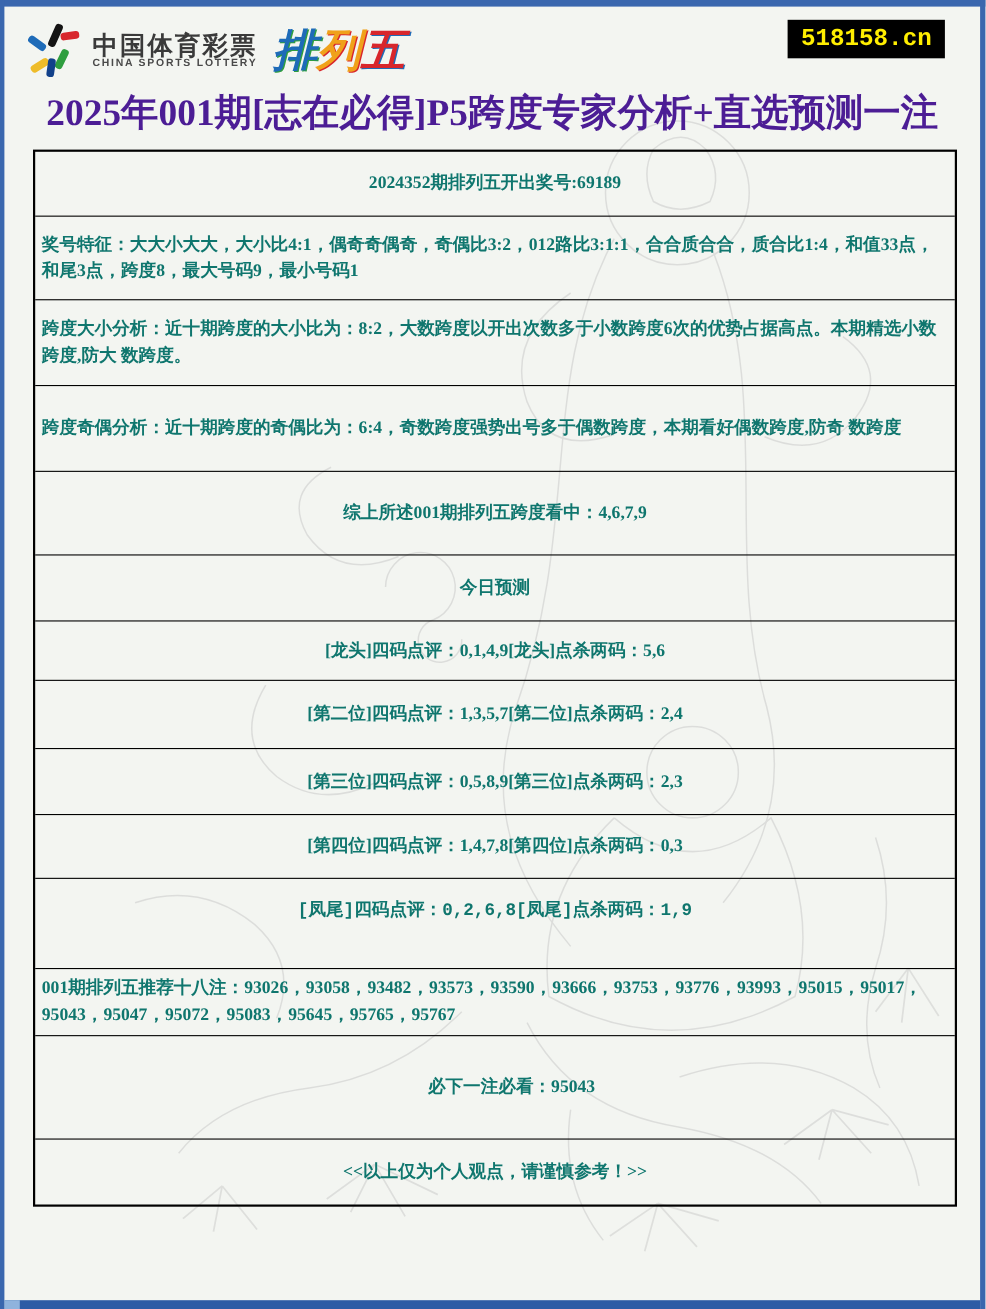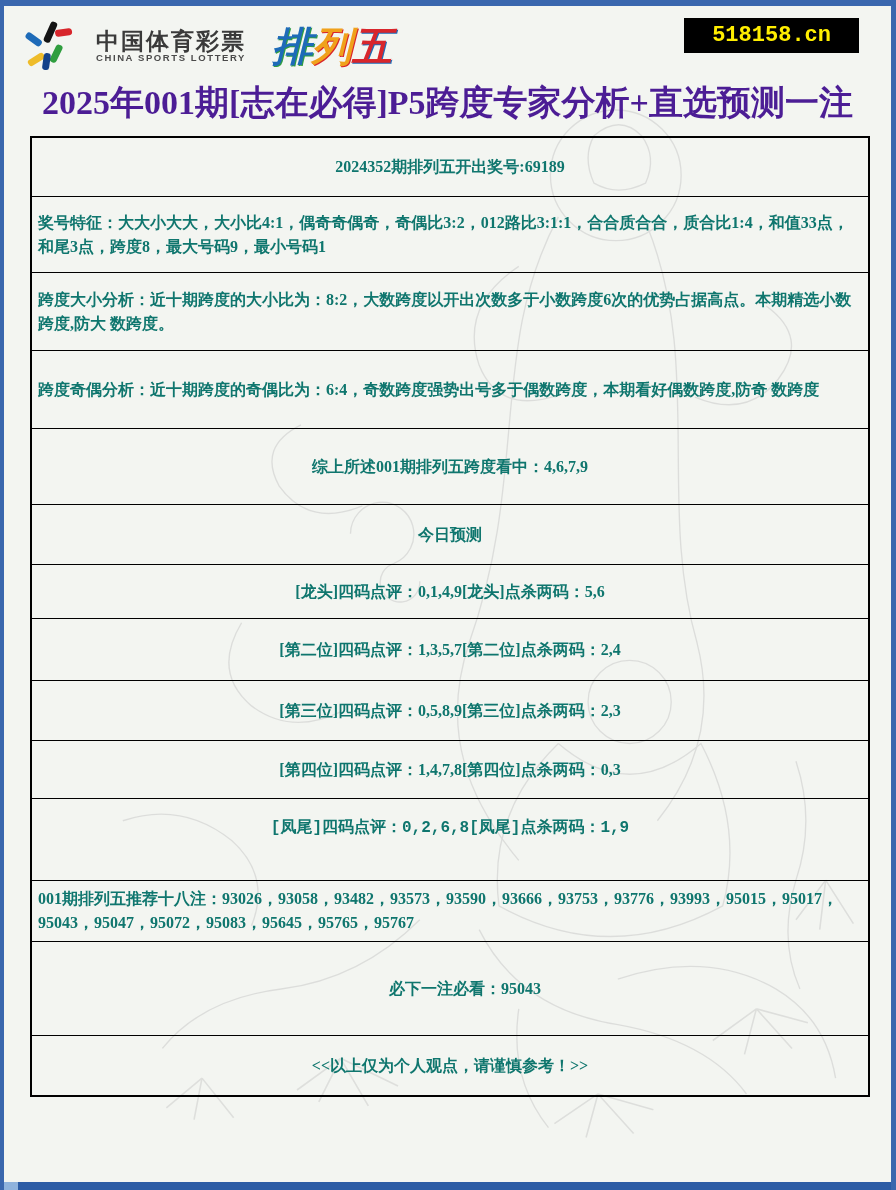--- a/index.html
+++ b/index.html
@@ -25,35 +25,35 @@
   }
   .content{position:relative;z-index:1;}
 
   
   .header{
     position:relative;
     height:64px;
     padding:8px 0 0 18px;
     display:flex;align-items:center;
   }
-  .logo-wrap{display:flex;align-items:center;gap:20px;}
+  .logo-wrap{display:flex;align-items:center;gap:8px;}
   .logo-icon{width:54px;height:54px;flex:0 0 auto;}
   .logo-text{display:flex;flex-direction:column;line-height:1.05;}
   .logo-cn{font-size:23px;font-weight:bold;color:#3a3a3a;letter-spacing:2px;}
   .logo-en{font-size:9.5px;font-weight:bold;color:#4a4a4a;letter-spacing:1.6px;}
   .game-name{display:flex;margin-left:6px;font-weight:bold;font-style:italic;
     font-size:40px;line-height:1;font-family:"Liberation Sans",sans-serif;}
   .game-name .c1{color:#1e6bb8;text-shadow:1px 1px 0 #2f9e3f;}
   .game-name .c2{color:#f0a11b;text-shadow:1px 1px 0 #d8262c;}
   .game-name .c3{color:#d8262c;text-shadow:1px 1px 0 #1e6bb8;}
   .site-badge{
     position:absolute;top:12px;right:32px;
     background:#000;color:#ffee00;
     font-size:22px;font-weight:bold;
-    padding:5px 28px;
+    padding:5px 12px;
     font-family:"Liberation Mono","DejaVu Sans Mono",monospace;
   }
 
   
   .page-title{
     margin-top:2px;
     text-align:center;
     font-size:34px;font-weight:bold;
     color:#4c1d95;
     font-family:"Liberation Serif","DejaVu Serif",serif;

